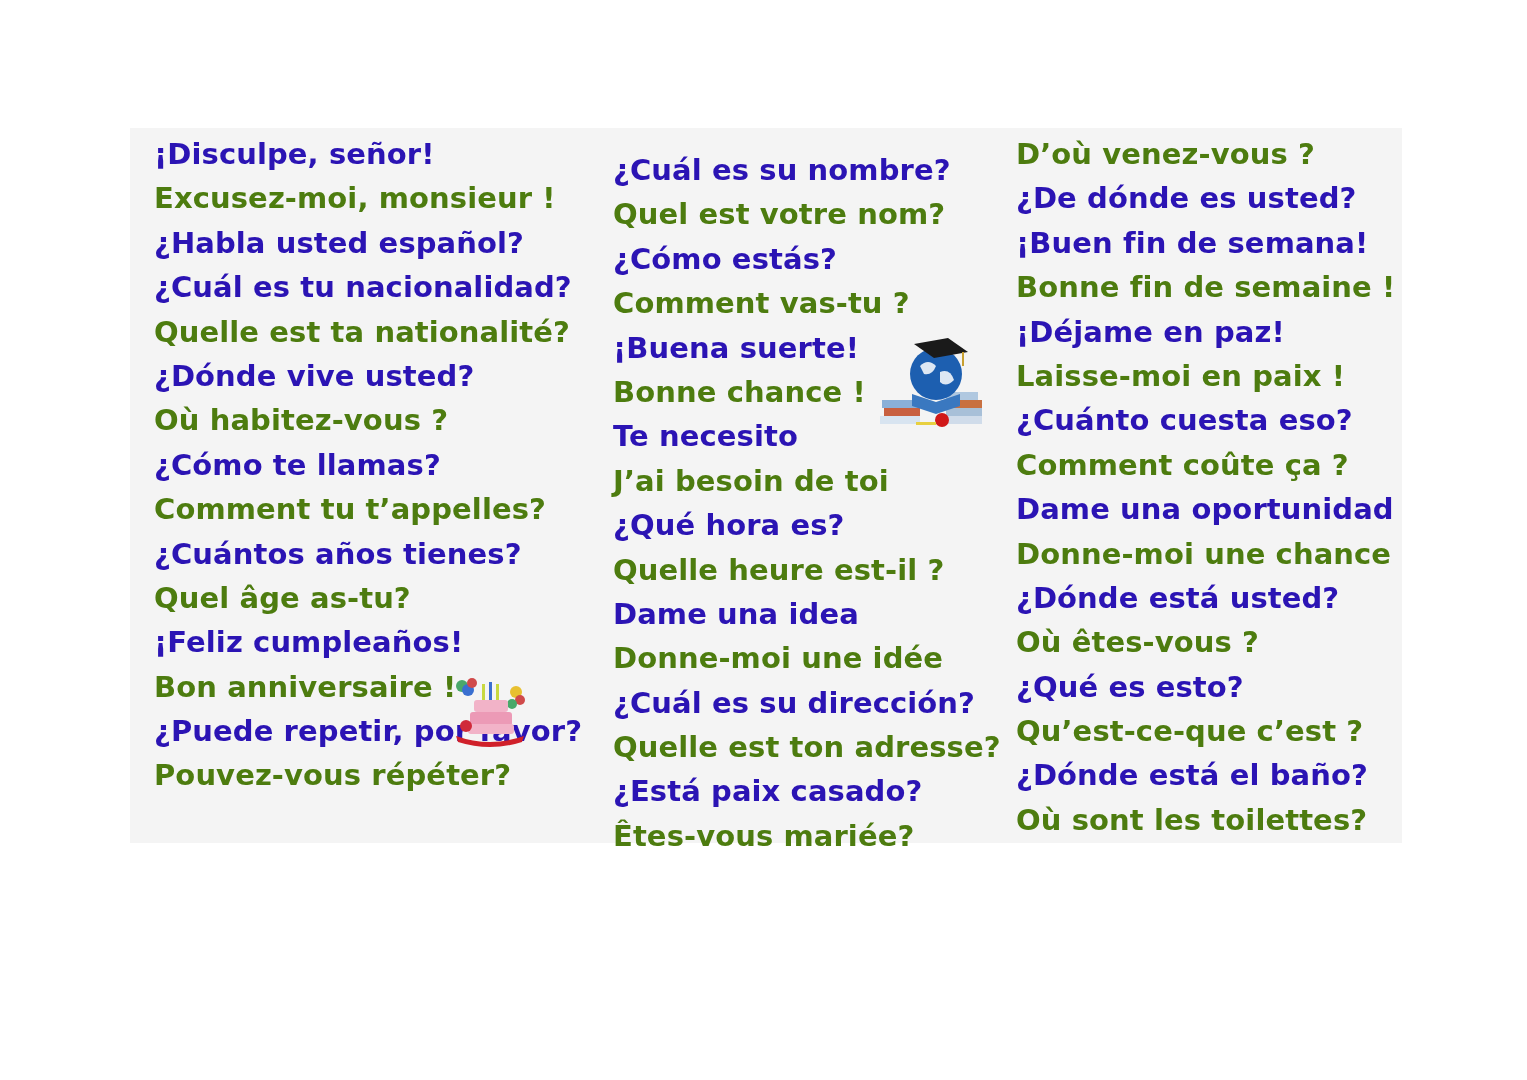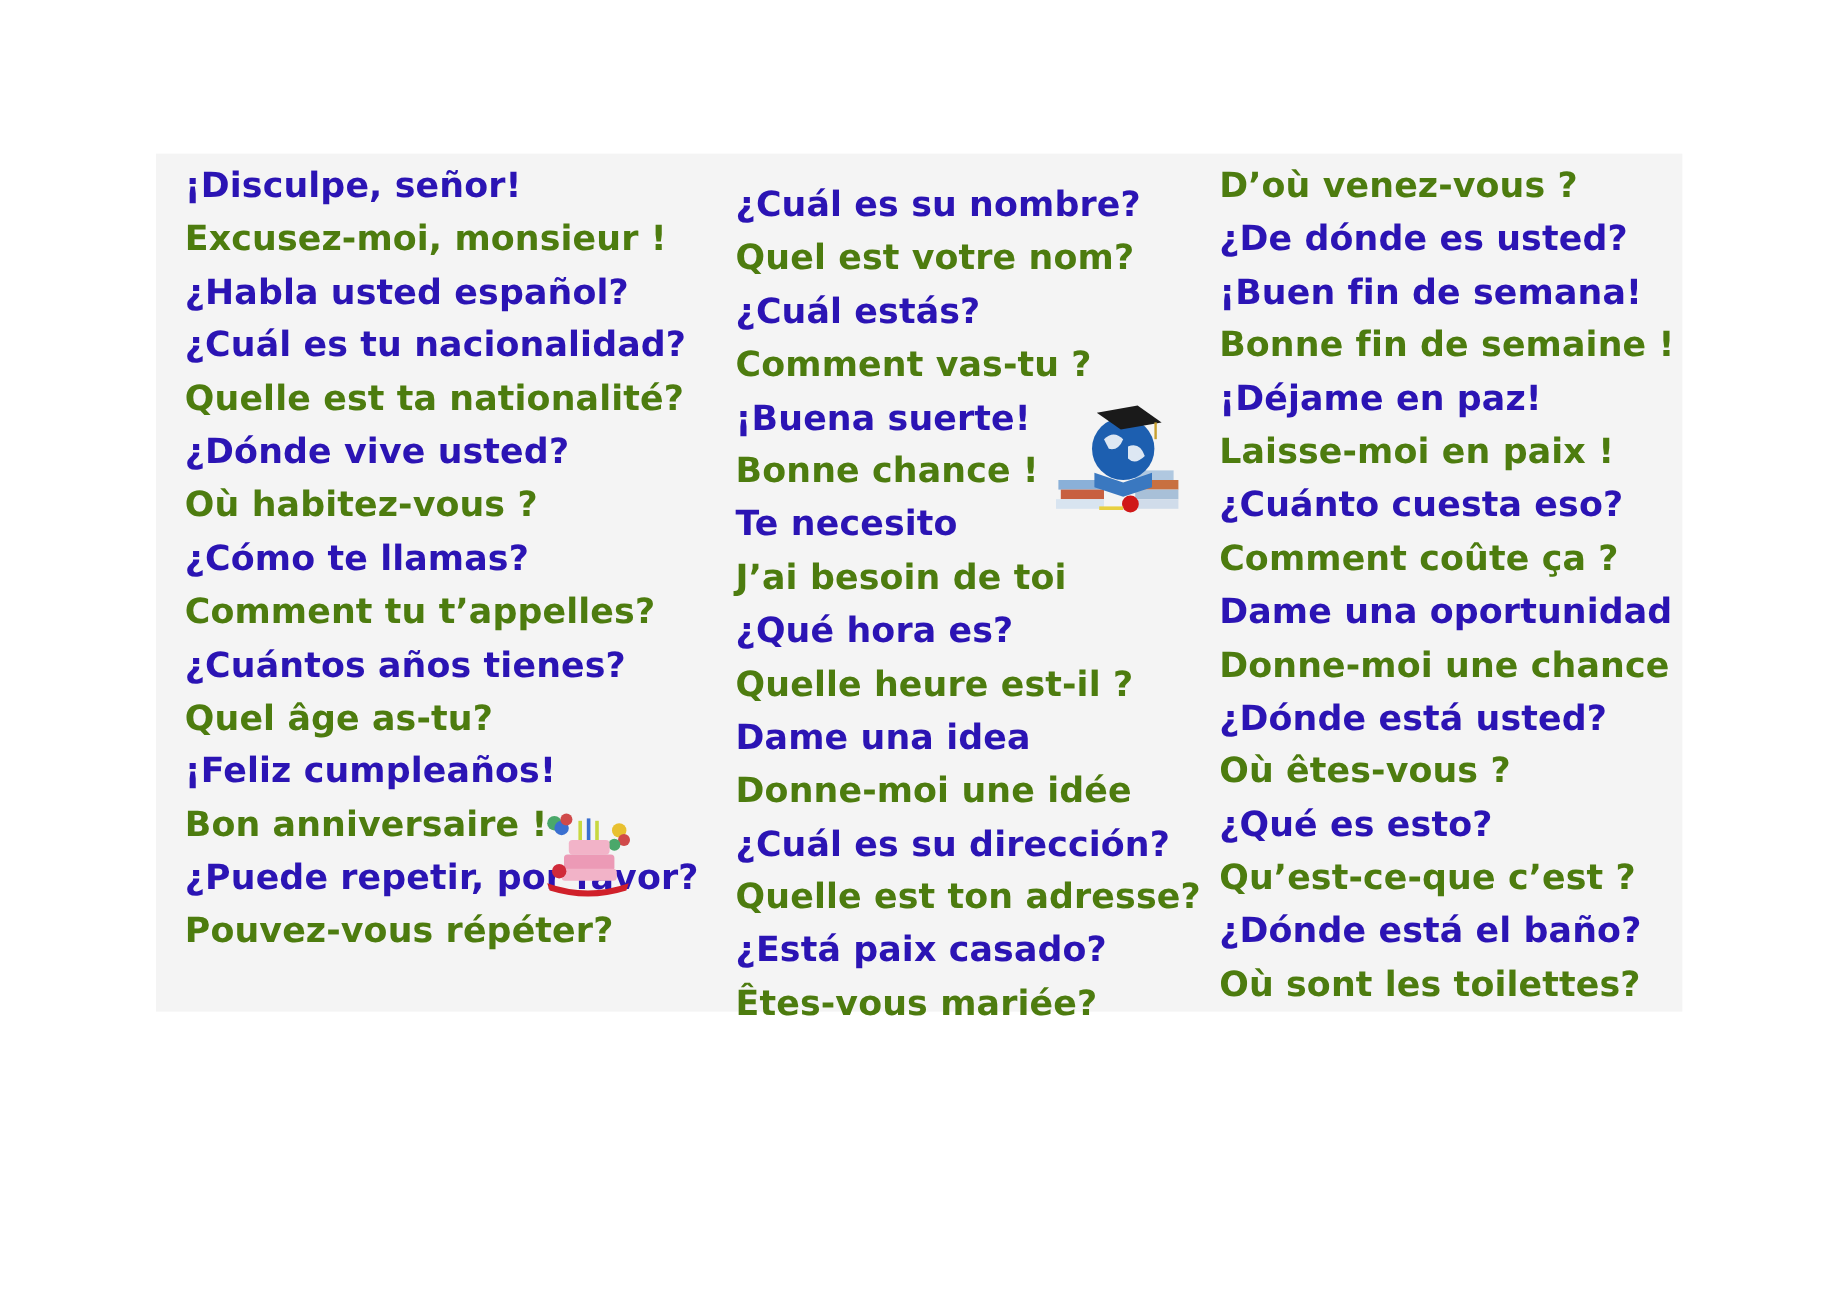--- a/index.html
+++ b/index.html
@@ -32,21 +32,21 @@
     <div class="line es">¿Cuántos años tienes?</div>
     <div class="line fr">Quel âge as-tu?</div>
     <div class="line es">¡Feliz cumpleaños!</div>
     <div class="line fr">Bon anniversaire !</div>
     <div class="line es">¿Puede repetir, por favor?</div>
     <div class="line fr">Pouvez-vous répéter?</div>
   </div>
 <div class="col col-2">
     <div class="line es">¿Cuál es su nombre?</div>
     <div class="line fr">Quel est votre nom?</div>
-    <div class="line es">¿Cuál estás?</div>
+    <div class="line es">¿Cómo estás?</div>
     <div class="line fr">Comment vas-tu ?</div>
     <div class="line es">¡Buena suerte!</div>
     <div class="line fr">Bonne chance !</div>
     <div class="line es">Te necesito</div>
     <div class="line fr">J’ai besoin de toi</div>
     <div class="line es">¿Qué hora es?</div>
     <div class="line fr">Quelle heure est-il ?</div>
     <div class="line es">Dame una idea</div>
     <div class="line fr">Donne-moi une idée</div>
     <div class="line es">¿Cuál es su dirección?</div>

